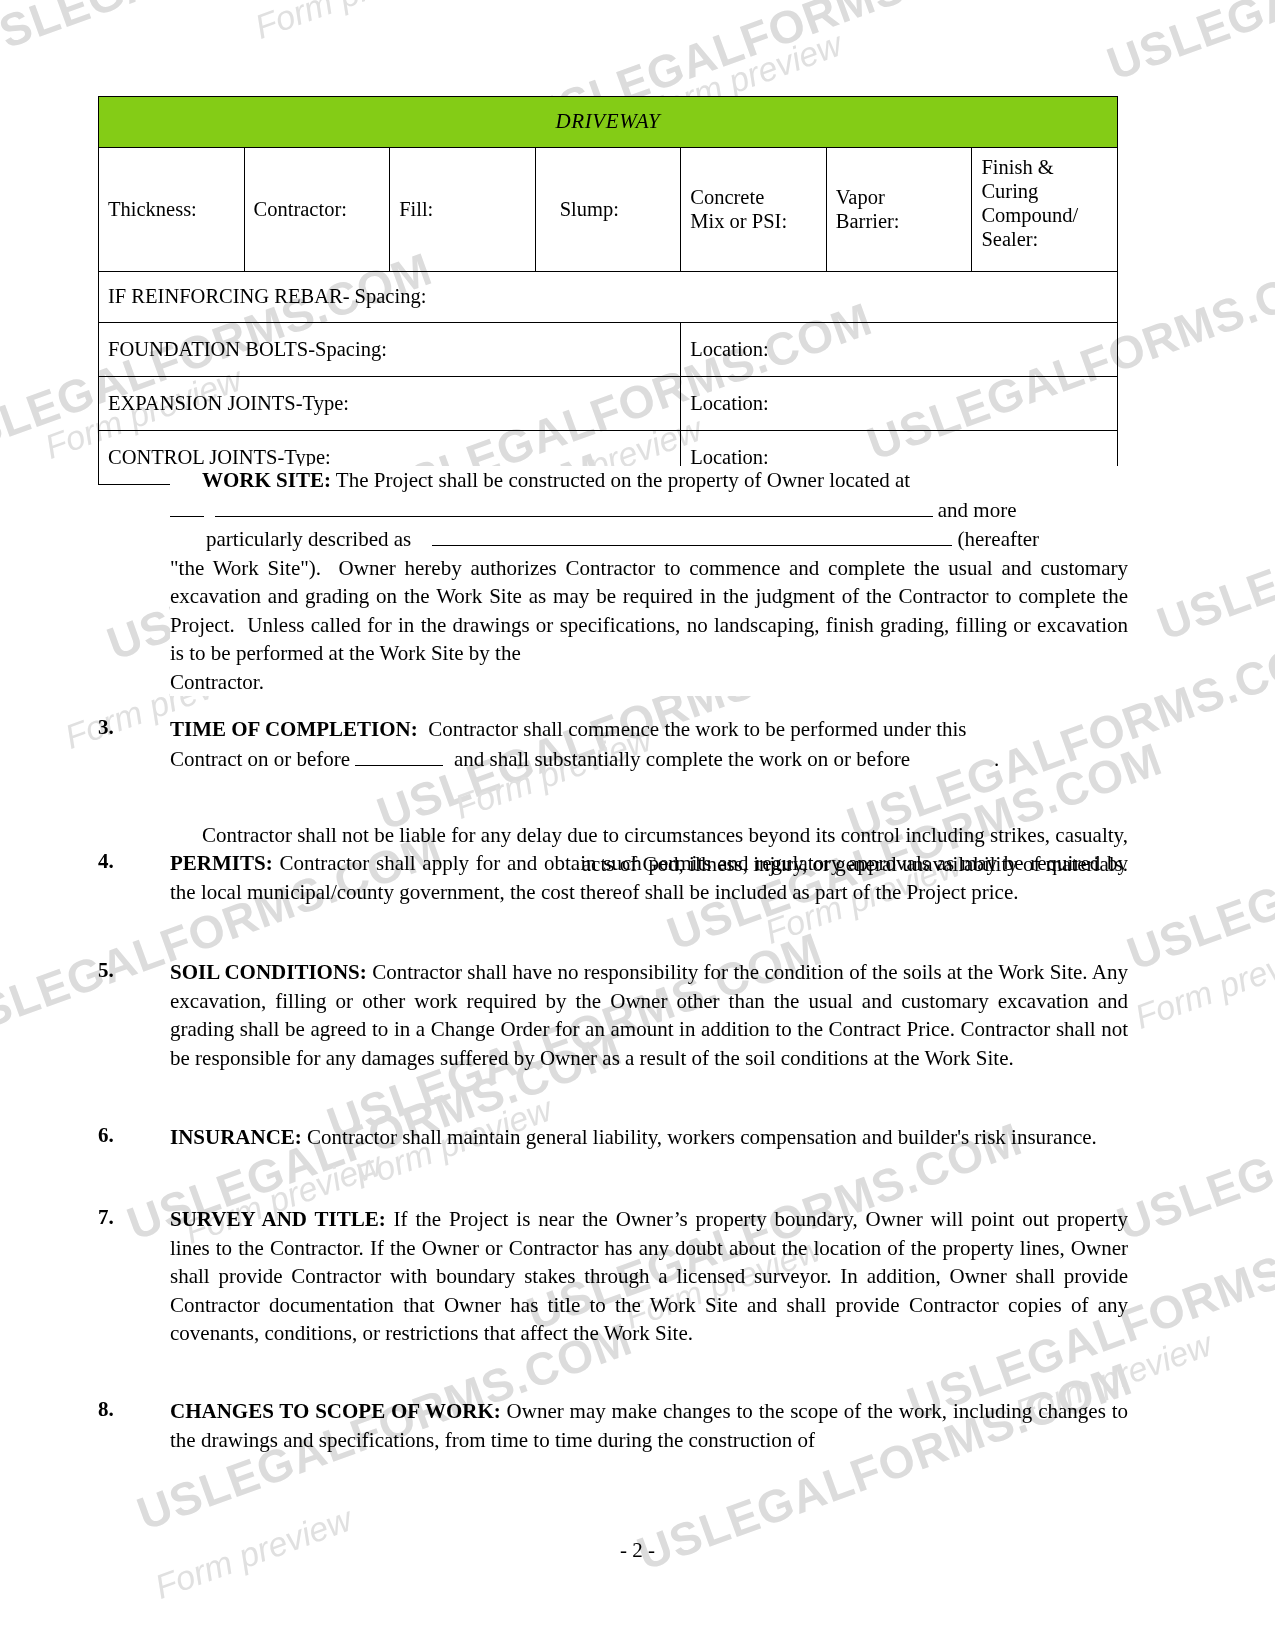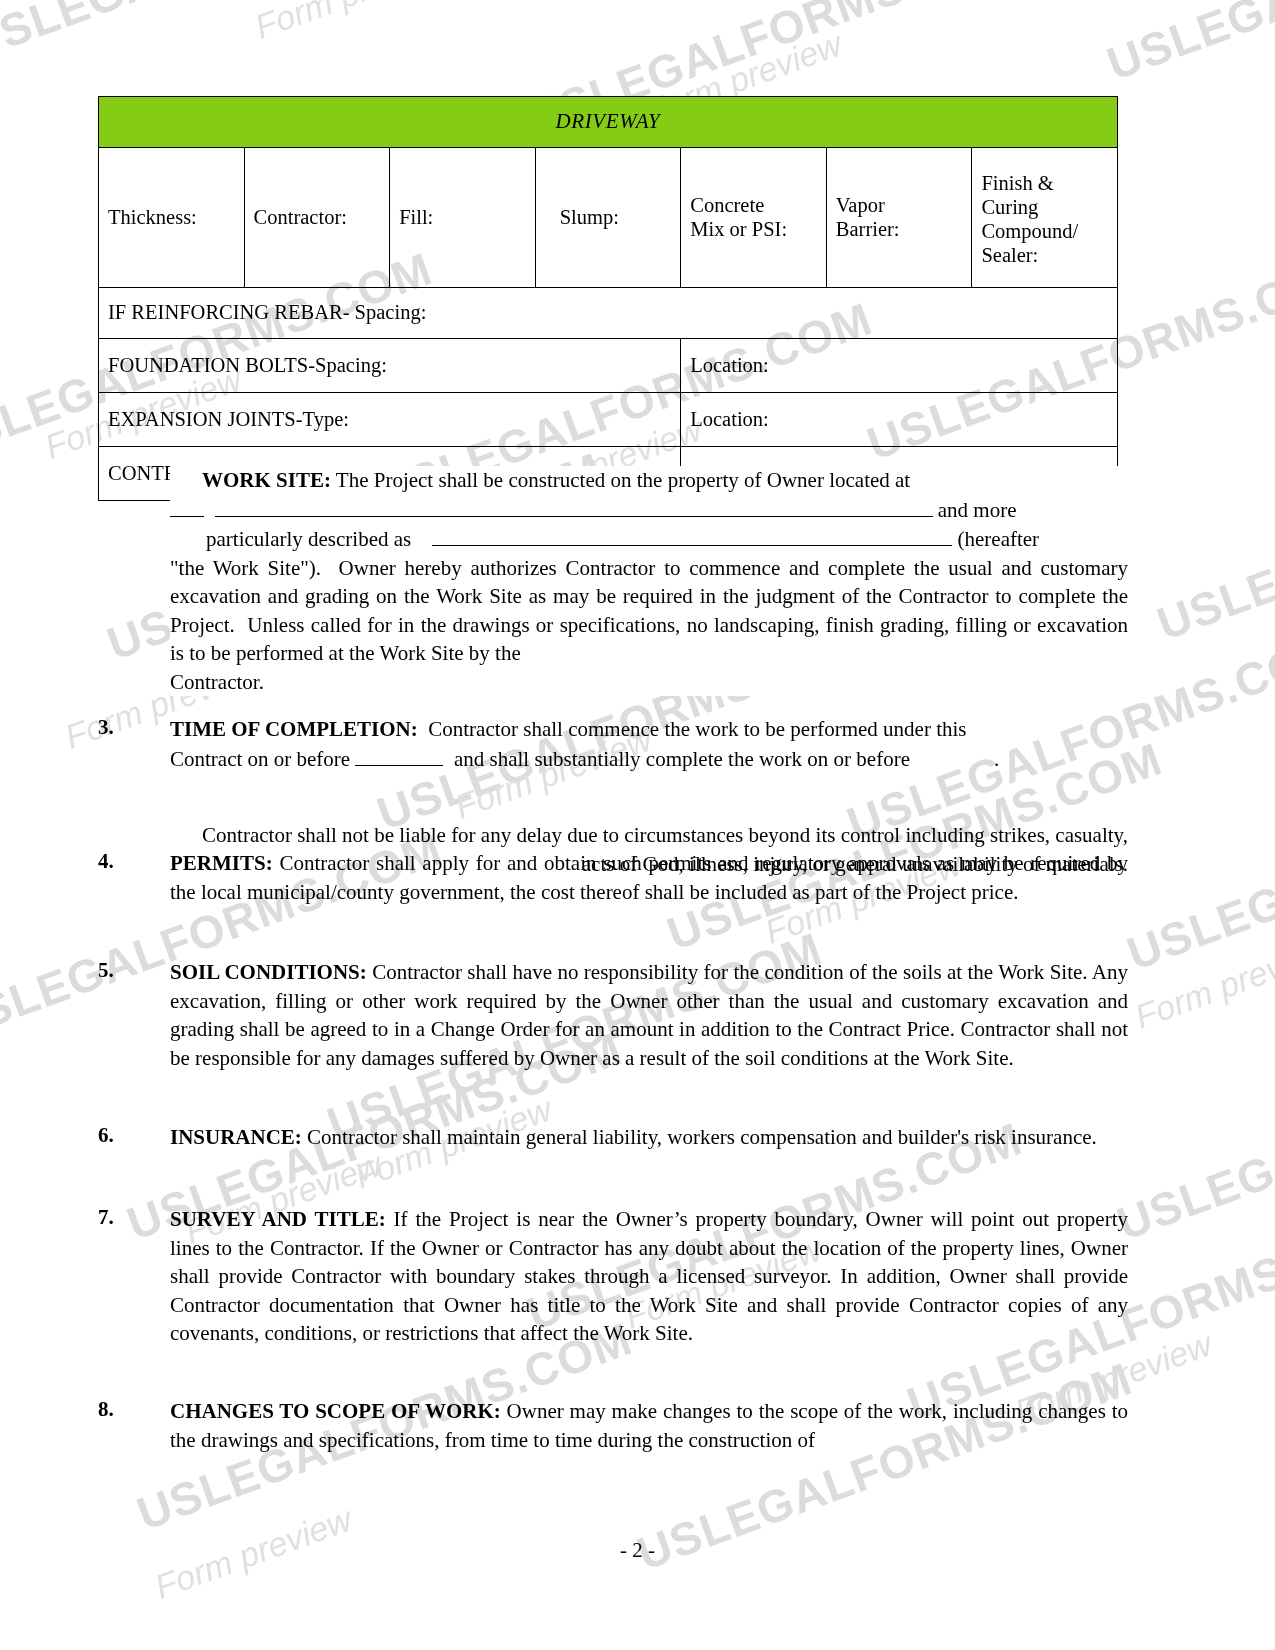--- a/index.html
+++ b/index.html
@@ -85,21 +85,21 @@
     font-size: 21px;
     padding: 4px 0 6px 0 !important;
     font-style: italic;
   }
   .hdr-row td {
     height: 112px;
     vertical-align: middle;
   }
   .hdr-row td.tall-top {
     vertical-align: top;
-    padding-top: 24px;
+    padding-top: 8px;
   }
   .row2 td { height: 44px; vertical-align: middle; }
   .row3 td { height: 47px; vertical-align: middle; }
 
   
   .clause {
     position: absolute;
     display: flex;
     width: 1030px;
     left: 98px;

